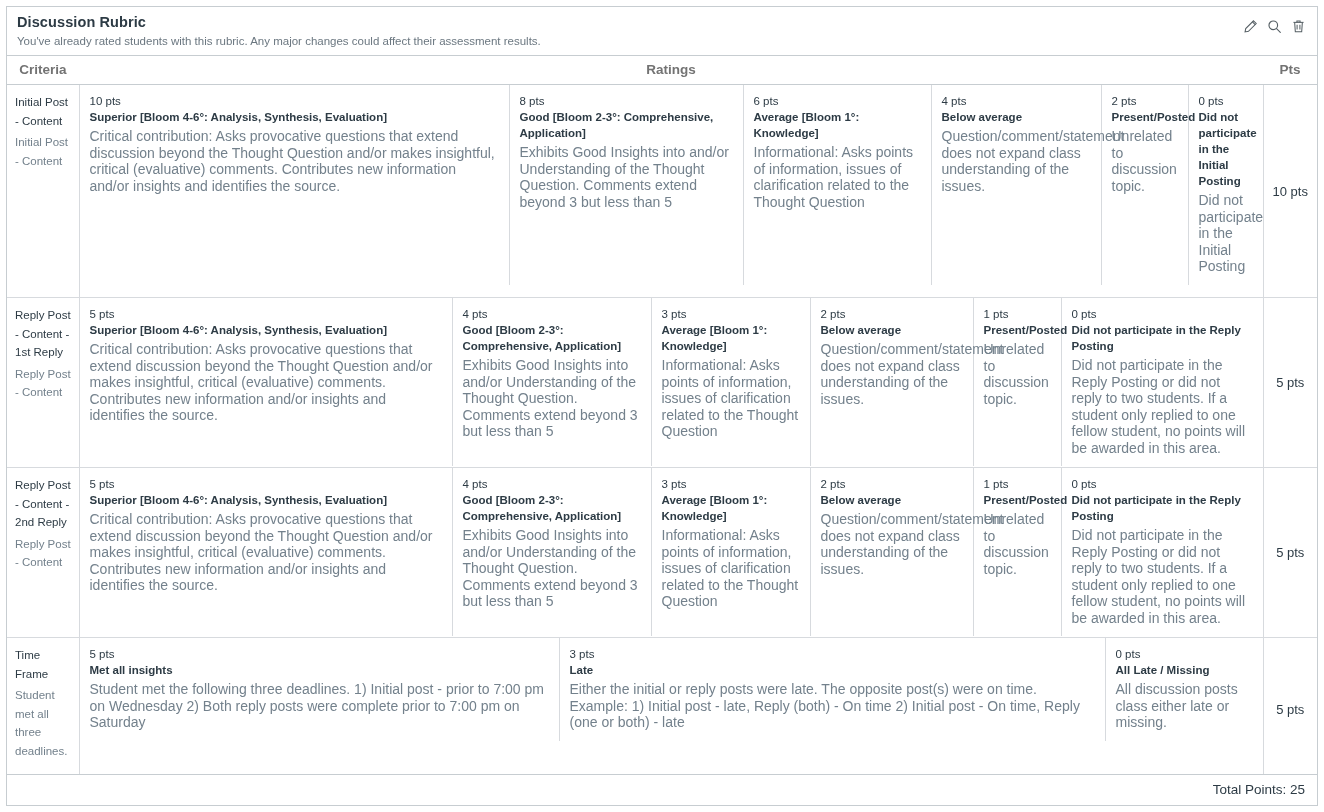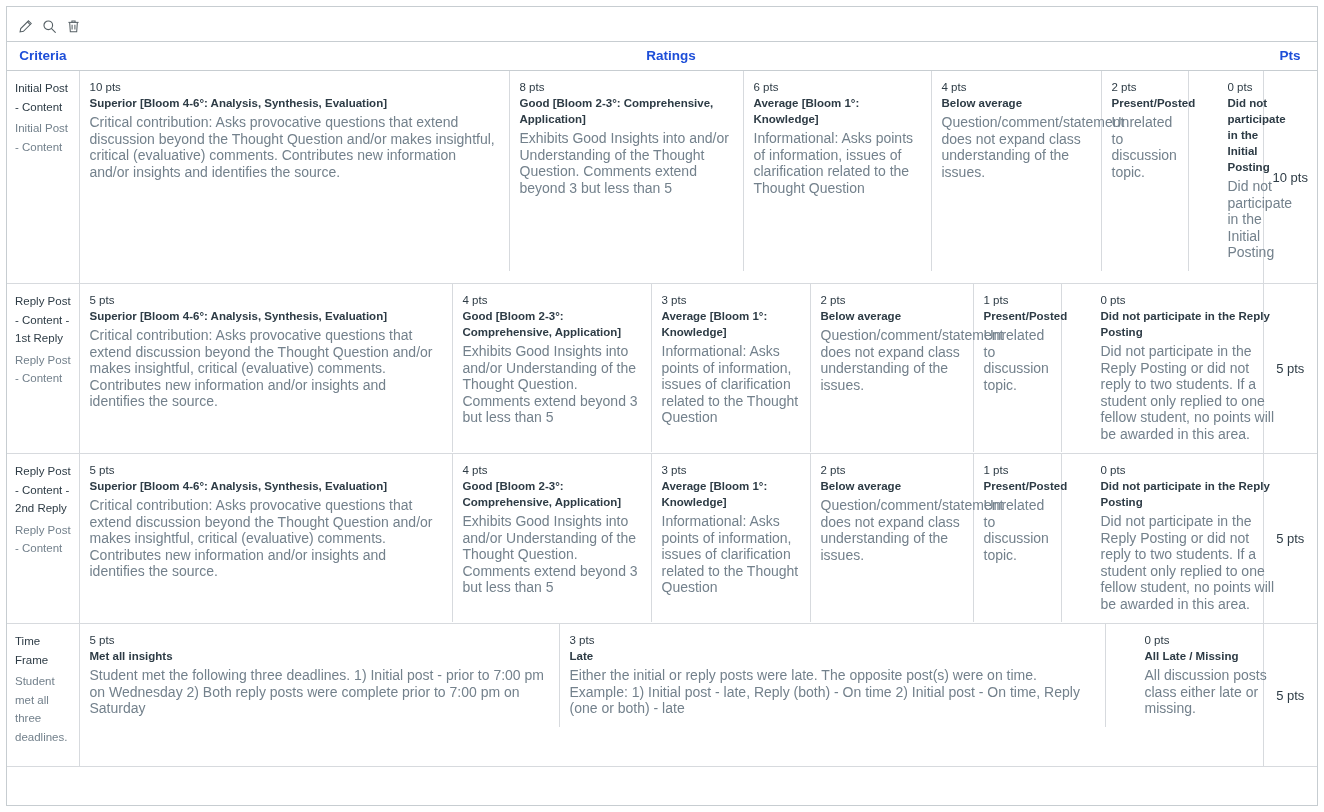--- a/index.html
+++ b/index.html
@@ -89,21 +89,21 @@
     vertical-align: top;
     padding: 0;
   }
   .rubric-table thead th {
     border-top: none;
     border-left: none;
     border-right: none;
     border-bottom: 1px solid #c7cdd1;
     font-size: 13.5px;
     font-weight: bold;
-    color: #1d4ed8;
+    color: #737373;
     text-align: center;
     height: 28px;
     line-height: 28px;
     padding: 0;
   }
   th.col-criteria {
     border-right: 1px solid #d7dade;
     width: 72px;
   }
   th.col-ratings {
@@ -143,21 +143,21 @@
     width: 100%;
     height: 100%;
     align-items: stretch;
   }
   .rating {
     box-sizing: border-box;
     padding: 8px 10px 10px 10px;
     border-right: 1px solid #d7dade;
     flex: 0 0 auto;
   }
-  .rating:last-child { border-right: none; margin-left: 29px; }
+  .rating:last-child { border-right: none; }
   .rating-pts {
     font-size: 11.5px;
     color: #2d3b45;
     line-height: 16px;
   }
   .rating-name {
     font-size: 11.5px;
     font-weight: bold;
     color: #2d3b45;
     line-height: 16px;
@@ -194,20 +194,24 @@
     overflow: hidden;
   }
 </style>
 </head>
 <body>
 
 <div id="rubric-root">
   <div class="rubric-frame">
 
     <div class="rubric-header">
+      <div class="rubric-header-text">
+        <div class="rubric-title">Discussion Rubric</div>
+        <div class="rubric-subtitle">You've already rated students with this rubric. Any major changes could affect their assessment results.</div>
+      </div>
       <div class="rubric-header-actions">
         <span class="icon-btn">
           <svg width="15" height="15" viewBox="0 0 16 16" fill="none" stroke="currentColor" stroke-width="1.1">
             <path d="M11.2 1.9l2.9 2.9-8.3 8.3-3.6.7.7-3.6z"></path>
             <path d="M10.1 3l2.9 2.9"></path>
           </svg>
         </span>
         <span class="icon-btn">
           <svg width="15" height="15" viewBox="0 0 16 16" fill="none" stroke="currentColor" stroke-width="1.2">
             <circle cx="6.7" cy="6.7" r="4.6"></circle>
@@ -381,14 +385,15 @@
                     <div class="rating-desc">All discussion posts class either late or missing.</div>
                   </div>
                 </div>
               </td>
               <td class="pts-cell">5 pts</td>
             </tr>
           </tbody>
       </table>
     </div>
 
+    <div class="rubric-total-row">Total Points: 25</div>
   </div>
 </div>
 
 </body></html>

